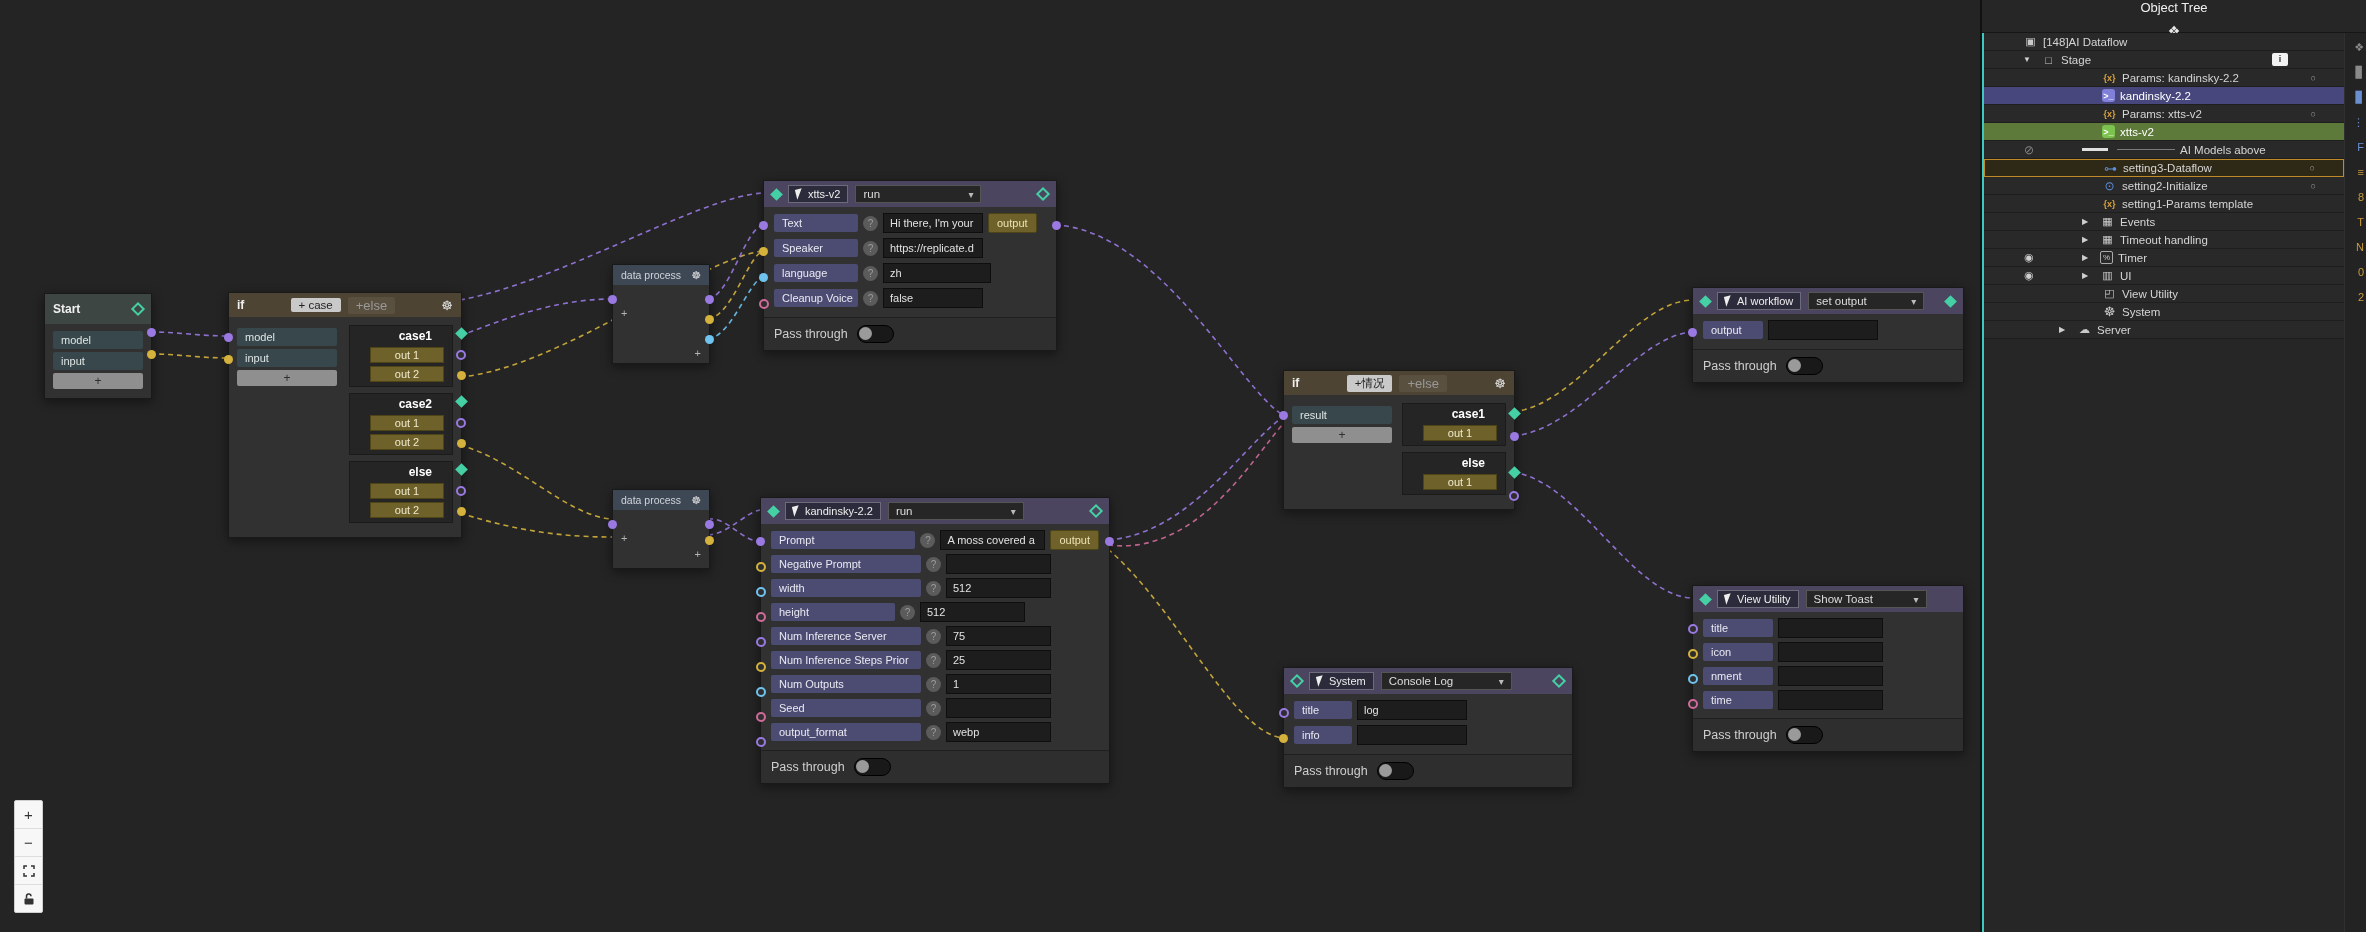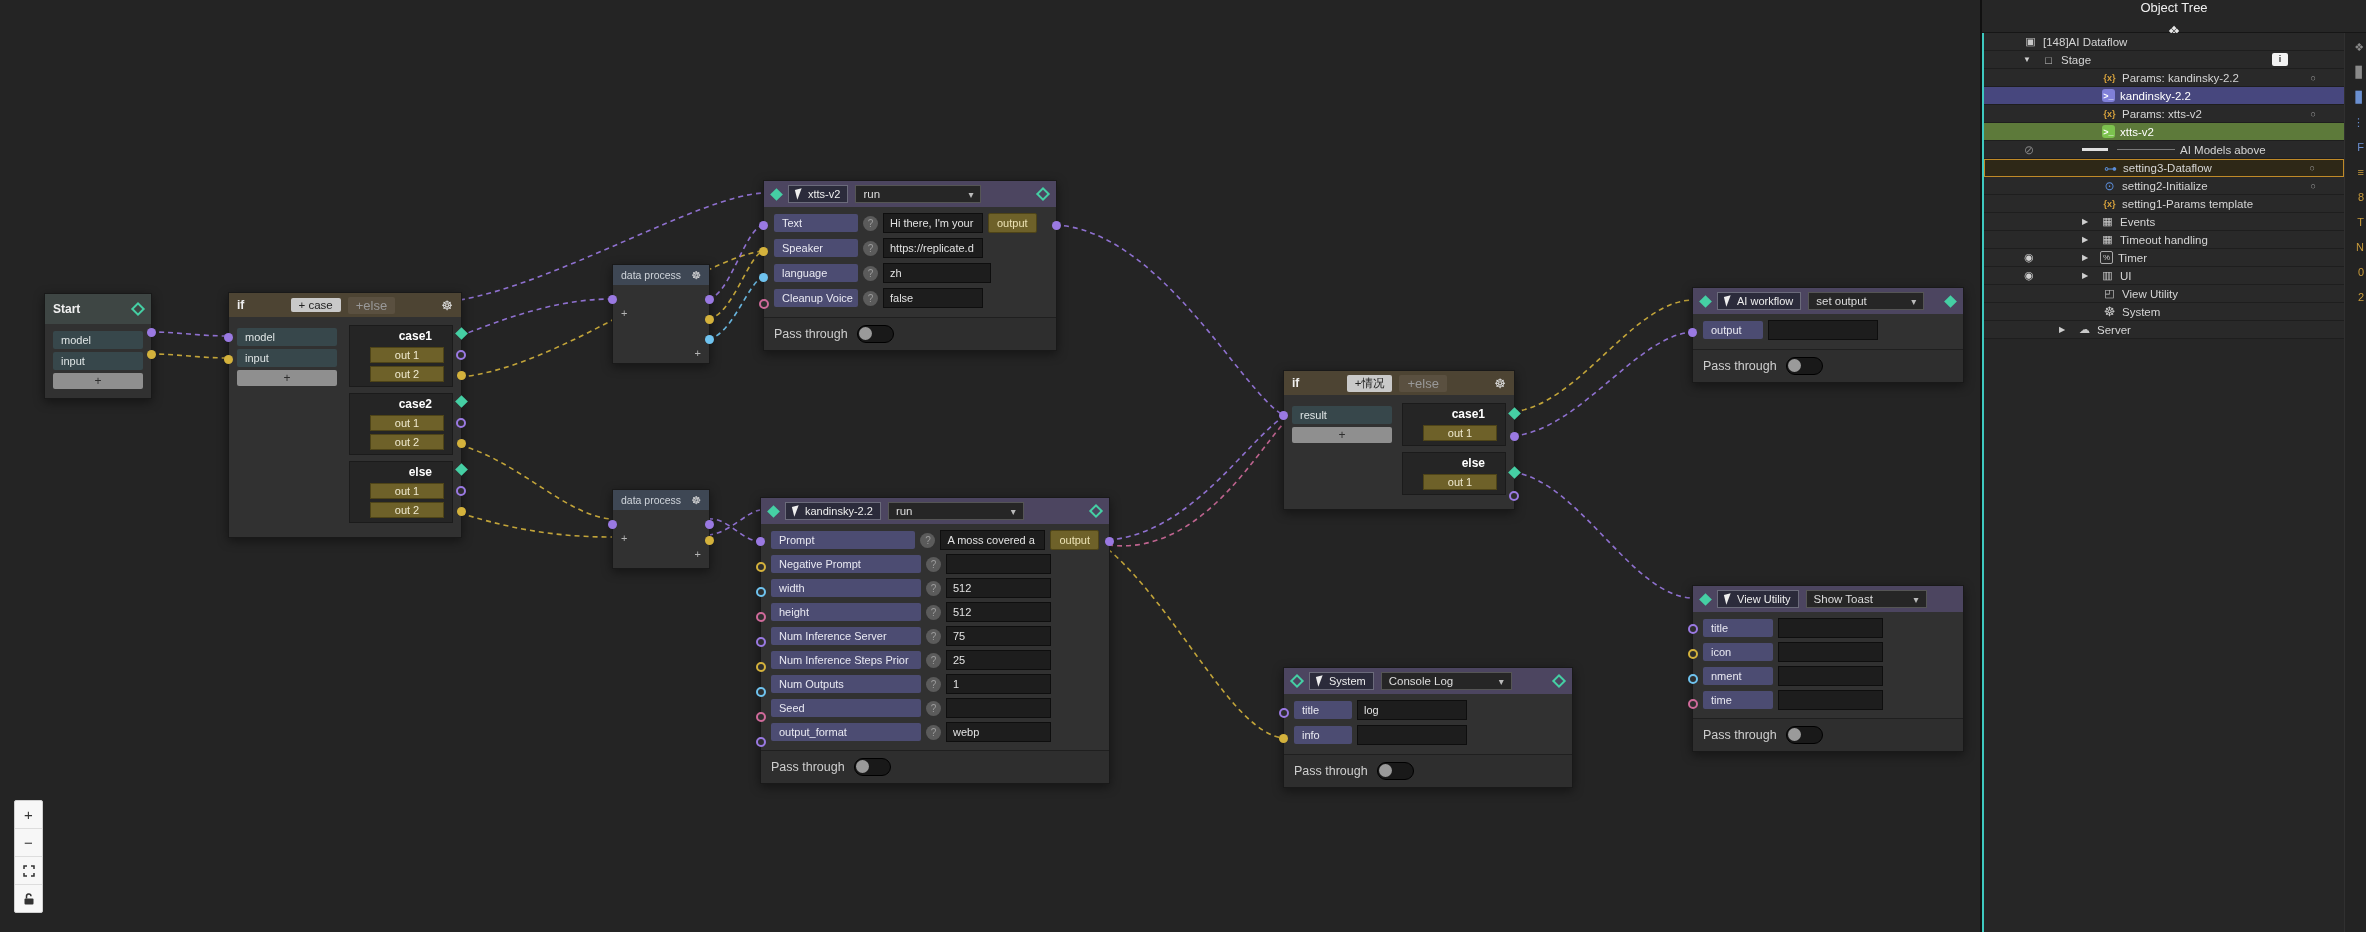--- a/index.html
+++ b/index.html
@@ -313,21 +313,21 @@
         <span class="lbl" style="width:150px">Negative Prompt</span>
         <span class="qm">?</span>
         <input class="fld" style="width: 105px;" value="">
       </div>
       <div class="nrow" style="margin-bottom:4px">
         <span class="lbl" style="width:150px">width</span>
         <span class="qm">?</span>
         <input class="fld" style="width: 105px;" value="512">
       </div>
       <div class="nrow" style="margin-bottom:4px">
-        <span class="lbl" style="width:150px">height</span>
+        <span class="lbl" style="width:124px">height</span>
         <span class="qm">?</span>
         <input class="fld" style="width: 105px;" value="512">
       </div>
       <div class="nrow" style="margin-bottom:4px">
         <span class="lbl" style="width:150px">Num Inference Server</span>
         <span class="qm">?</span>
         <input class="fld" style="width: 105px;" value="75">
       </div>
       <div class="nrow" style="margin-bottom:4px">
         <span class="lbl" style="width:150px">Num Inference Steps Prior</span>

